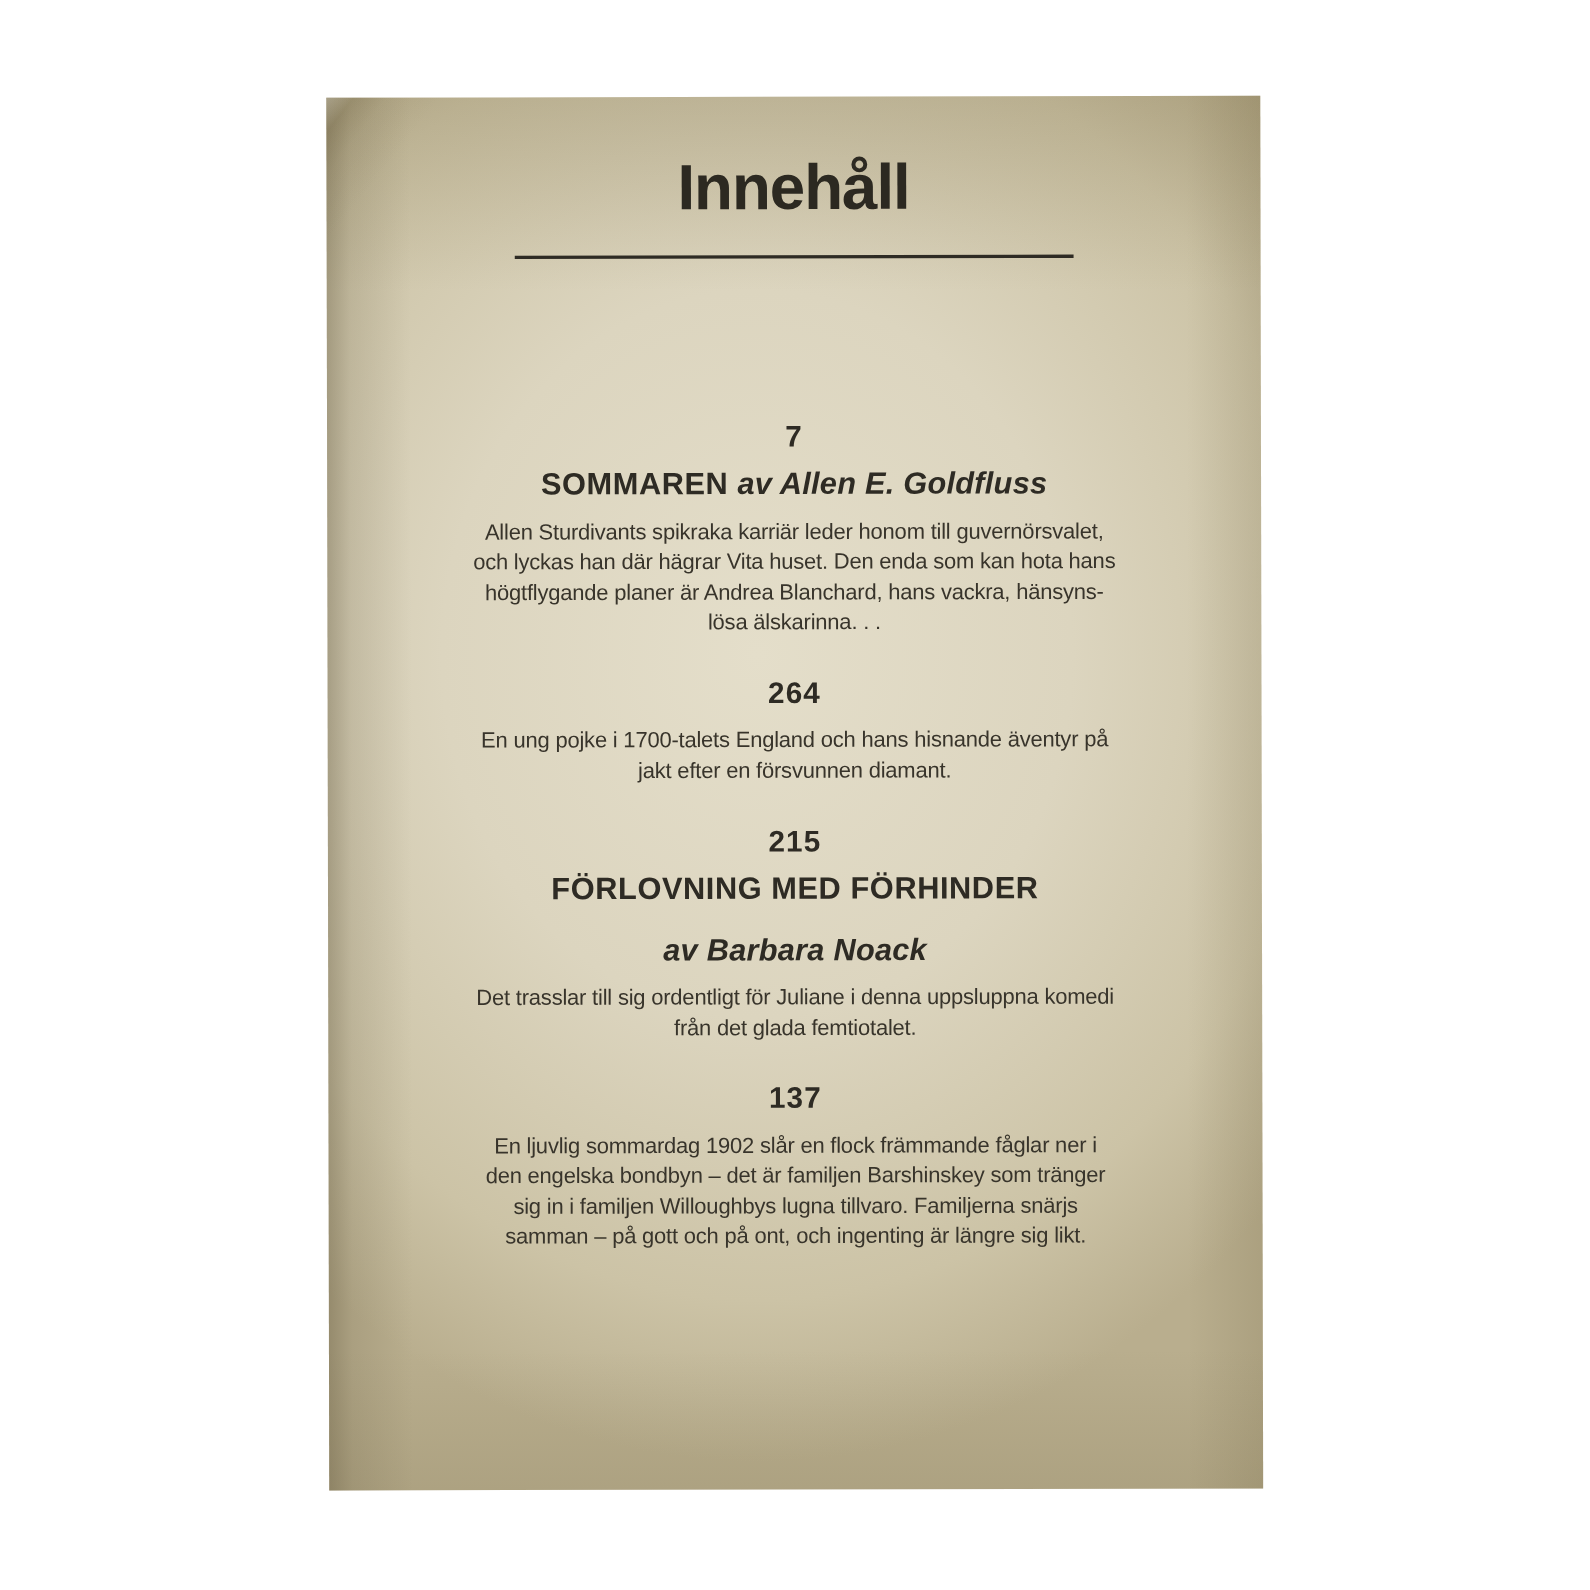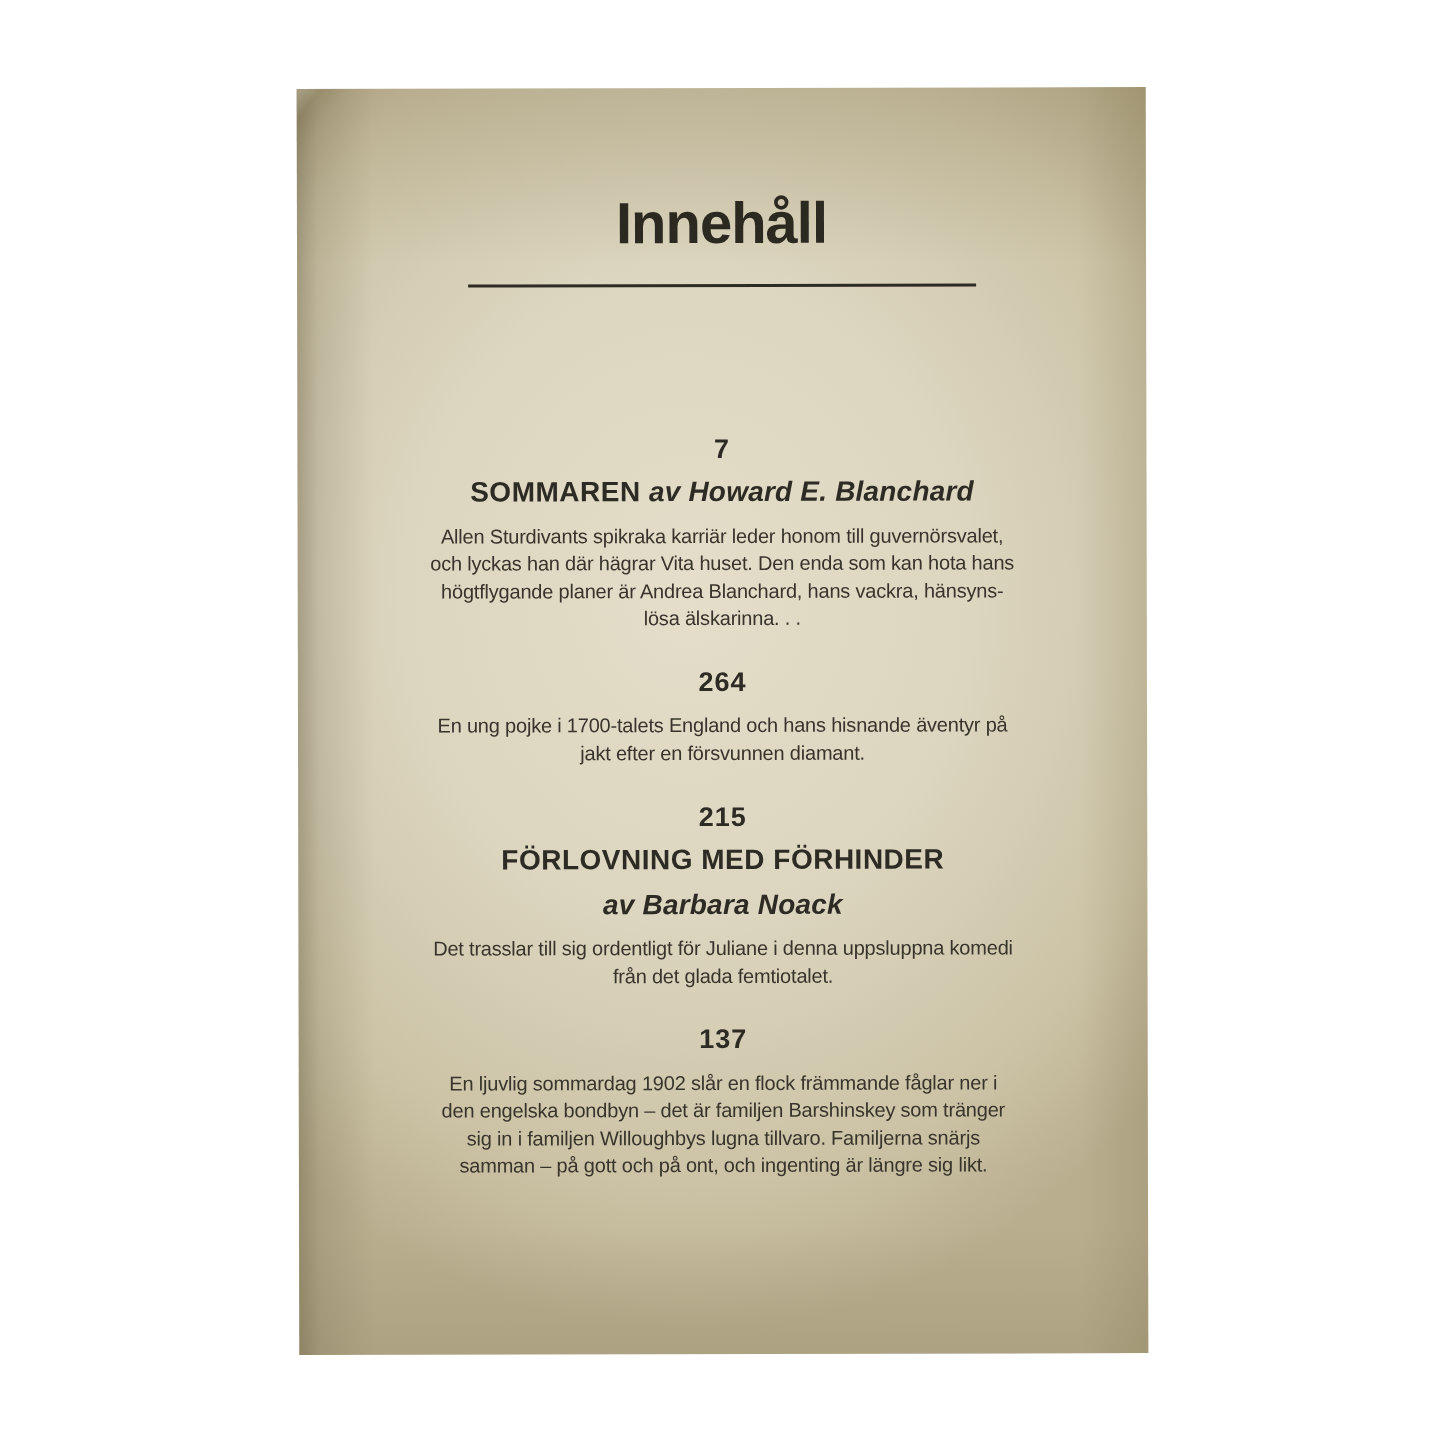--- a/index.html
+++ b/index.html
@@ -49,21 +49,21 @@
   }
   .content {
     position: relative;
     height: 100%;
     display: flex;
     flex-direction: column;
     align-items: center;
     text-align: center;
   }
   .page-title {
-    margin-top: 100px;
+    margin-top: 48px;
     font-size: 58px;
     line-height: 1.2;
     font-weight: bold;
     letter-spacing: -1px;
     color: #2c2921;
   }
   .title-rule {
     margin-top: 26px;
     width: 508px;
     height: 3px;
@@ -95,21 +95,21 @@
     font-weight: bold;
     letter-spacing: 0.5px;
     color: #2e2b24;
   }
   .entry-title .byline {
     font-style: italic;
     letter-spacing: 0.2px;
   }
   .entry.stacked .byline {
     display: block;
-    margin-top: 11px;
+    margin-top: 22px;
     text-align: center;
   }
   .entry-desc {
     margin-top: 14px;
     font-size: 20px;
     line-height: 1.38;
     letter-spacing: -0.2px;
     white-space: pre-line;
     color: #38342b;
   }
@@ -124,21 +124,21 @@
 
       <div class="page-title">Innehåll</div>
       <div class="title-rule"></div>
 
       <div class="toc">
 
         <div class="entry">
           <div class="entry-number">7</div>
           <div class="entry-title">
             <span>SOMMAREN</span>
-            <span class="byline">av Howard E. Blanchard</span>
+            <span class="byline">av Allen E. Goldfluss</span>
           </div>
           <div class="entry-desc">Allen Sturdivants spikraka karriär leder honom till guvernörsvalet,
 och lyckas han där hägrar Vita huset. Den enda som kan hota hans
 högtflygande planer är Andrea Blanchard, hans vackra, hänsyns-
 lösa älskarinna. . .</div>
         </div>
 
         <div class="entry">
           <div class="entry-number">264</div>
           <div class="entry-desc">En ung pojke i 1700-talets England och hans hisnande äventyr på

